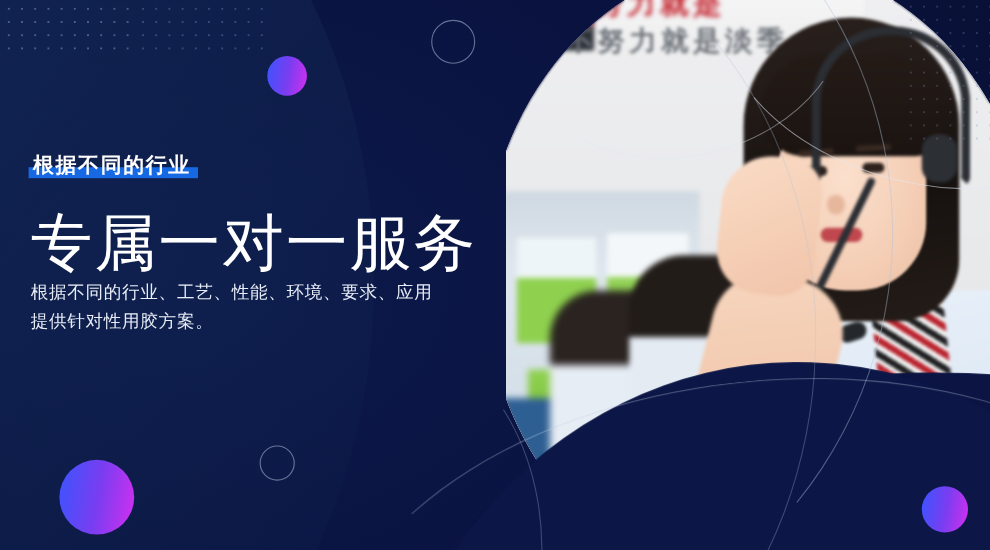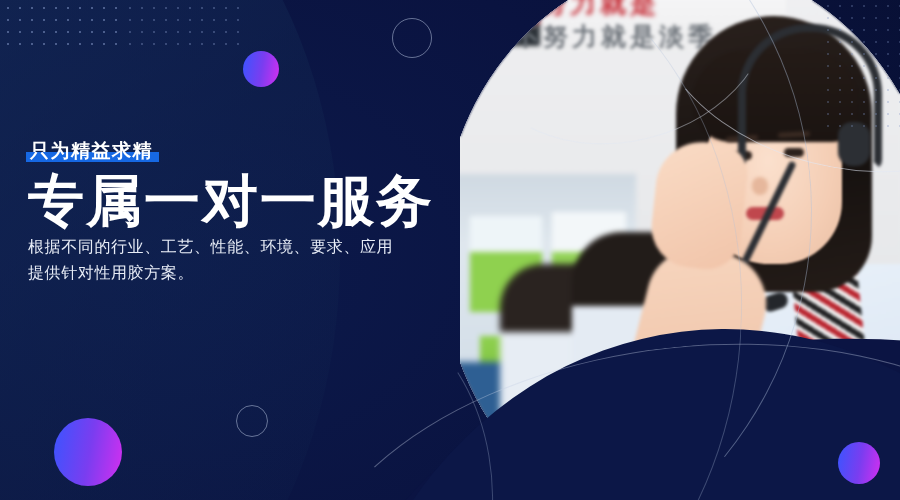--- a/index.html
+++ b/index.html
@@ -404,23 +404,23 @@
   .eyebrow {
     position: relative;
     font-size: 19px;
     font-weight: bold;
     color: #ffffff;
     letter-spacing: 1.5px;
     line-height: 26px;
     white-space: nowrap;
   }
   .headline {
-    margin-top: 4px;
+    margin-top: 24px;
     font-size: 56px;
-    font-weight: bold;
+    font-weight: normal;
     color: #ffffff;
     letter-spacing: 2px;
     line-height: 66px;
     white-space: nowrap;
   }
   .subcopy {
     font-size: 16px;
     color: #e7ecf6;
     line-height: 26px;
     letter-spacing: .6px;
@@ -500,19 +500,19 @@
   <div class="ring ring-top"></div>
   <div class="ring ring-left"></div>
 
   <div class="blob blob-top"></div>
   <div class="blob blob-bottom"></div>
   <div class="blob blob-right"></div>
 
   <div class="copy">
     <div class="eyebrow-wrap">
       <div class="eyebrow-bar"></div>
-      <div class="eyebrow">只为精益求精</div>
+      <div class="eyebrow">根据不同的行业</div>
     </div>
     <div class="headline">专属一对一服务</div>
     <div class="subcopy">根据不同的行业、工艺、性能、环境、要求、应用提供针对性用胶方案。</div>
   </div>
 
 </div>
 
 </body></html>

